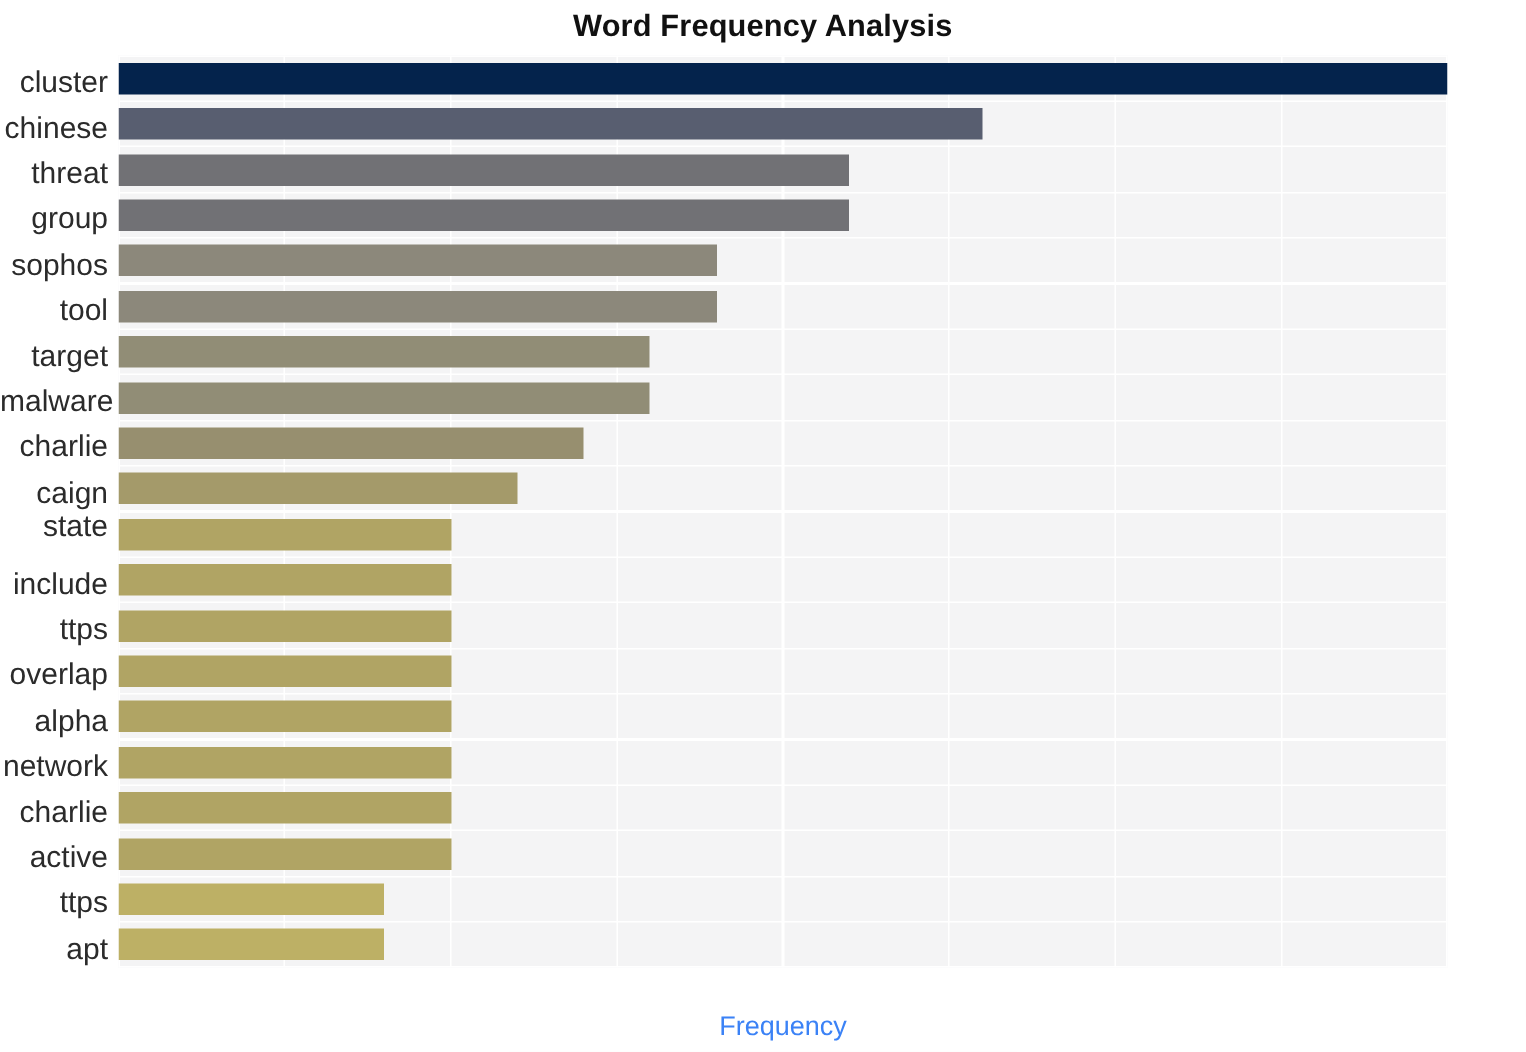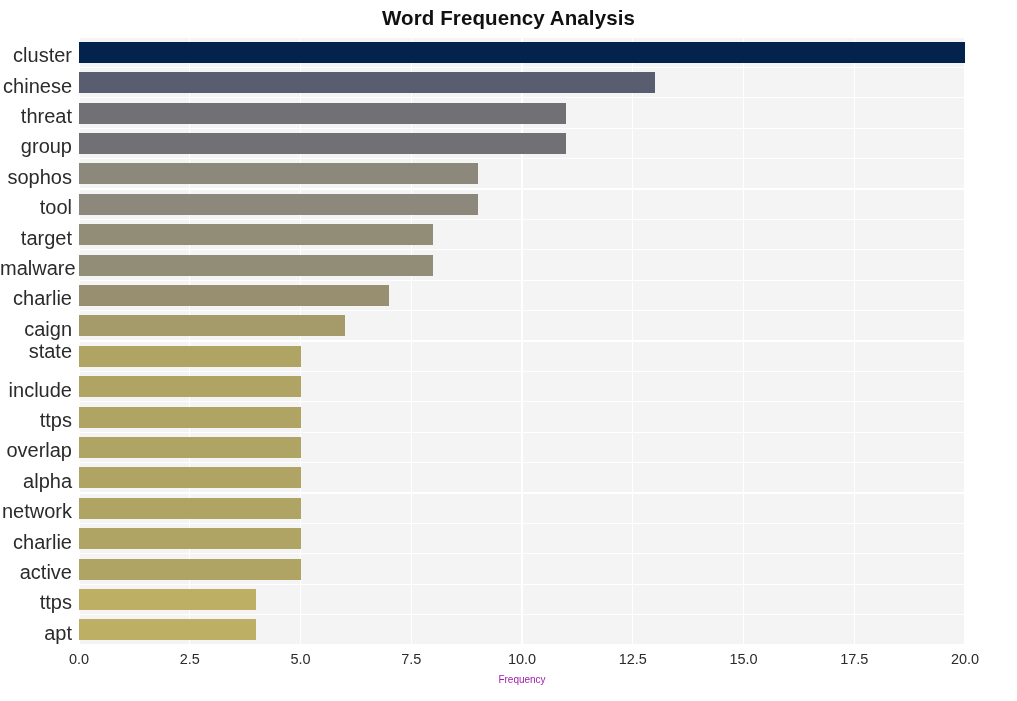--- a/index.html
+++ b/index.html
@@ -102,22 +102,22 @@
     color: #2b2b2b;
     white-space: nowrap;
   }
 
   #x-axis-title {
     position: absolute;
     left: 79px;
     top: 674px;
     width: 886px;
     text-align: center;
-    font-size: 10px;
-    color: #a21caf;
+    font-size: 18px;
+    color: #3b82f6;
   }
 </style>
 </head>
 <body>
 
 <div id="figure">
 
   <div id="chart-title">Word Frequency Analysis</div>
 
   <div id="plot-area">
@@ -195,27 +195,16 @@
       <div class="y-label" style="top: 373px;">ttps</div>
       <div class="y-label" style="top: 403.4px;">overlap</div>
       <div class="y-label" style="top: 433.8px;">alpha</div>
       <div class="y-label" style="top: 464.2px;">network</div>
       <div class="y-label" style="top: 494.6px;">charlie</div>
       <div class="y-label" style="top: 525px;">active</div>
       <div class="y-label" style="top: 555.4px;">ttps</div>
       <div class="y-label" style="top: 585.8px;">apt</div>
     </div>
 
-  <div id="x-labels">
-      <div class="x-label" style="left: 79px;">0.0</div>
-      <div class="x-label" style="left: 189.75px;">2.5</div>
-      <div class="x-label" style="left: 300.5px;">5.0</div>
-      <div class="x-label" style="left: 411.25px;">7.5</div>
-      <div class="x-label" style="left: 522px;">10.0</div>
-      <div class="x-label" style="left: 632.75px;">12.5</div>
-      <div class="x-label" style="left: 743.5px;">15.0</div>
-      <div class="x-label" style="left: 854.25px;">17.5</div>
-      <div class="x-label" style="left: 965px;">20.0</div>
-    </div>
 
   <div id="x-axis-title">Frequency</div>
 
 </div>
 
 </body></html>

